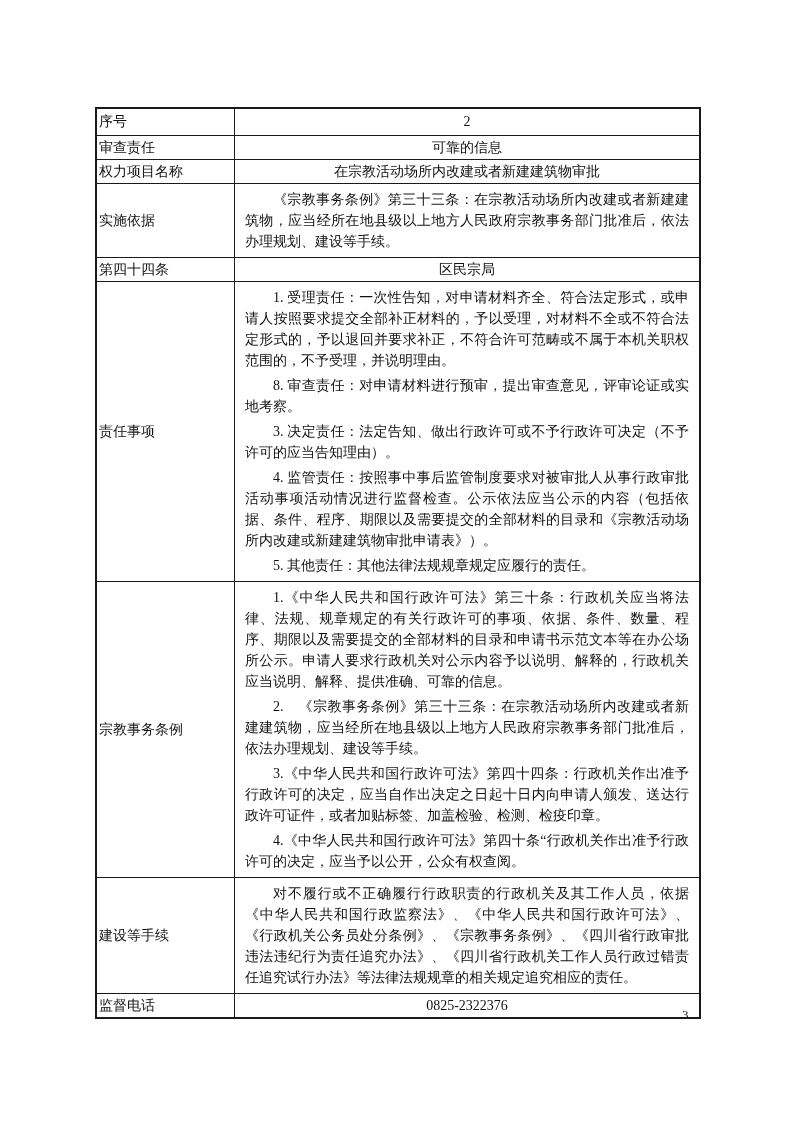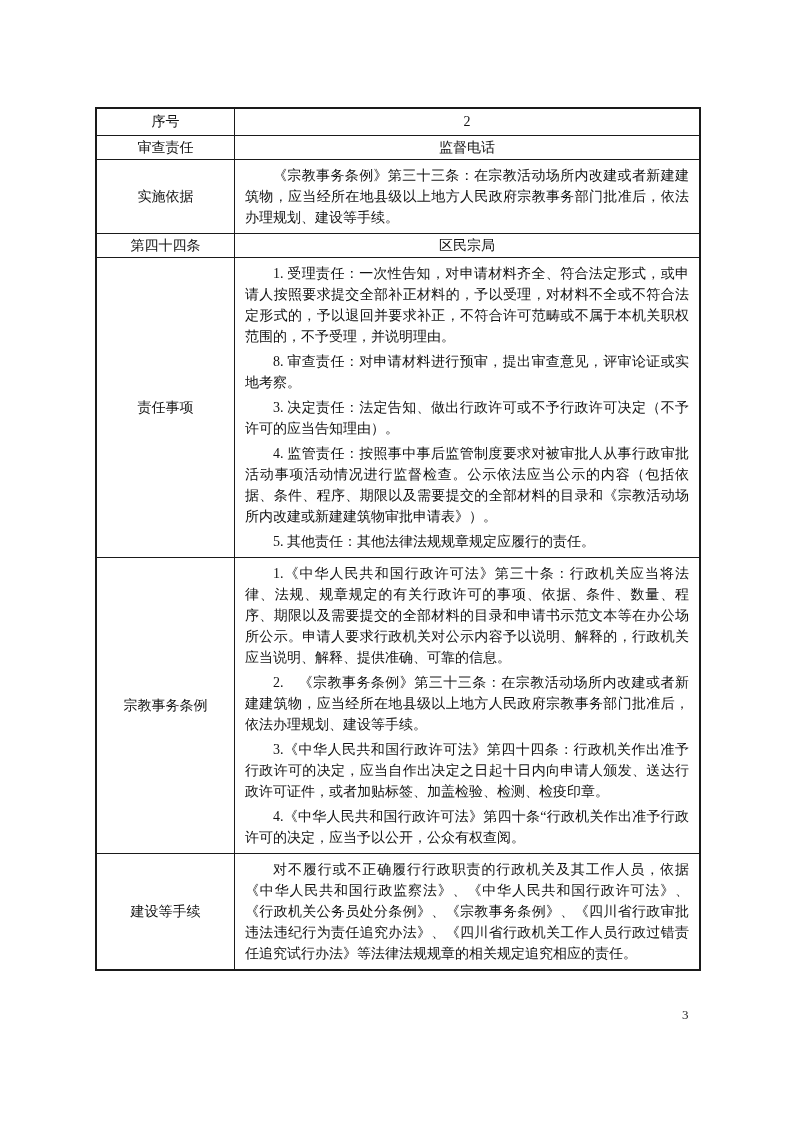--- a/index.html
+++ b/index.html
@@ -28,21 +28,20 @@
   }
   .doc-table td {
     border: 1px solid #1a1a1a;
     vertical-align: middle;
     padding: 1px 6px;
     line-height: 21px;
     word-break: break-all;
   }
   .doc-table td.label {
     width: 133px;
-    text-align: center;
     padding: 1px 2px;
   }
   .doc-table td.center {
     text-align: center;
   }
   .doc-table td.paras {
     text-align: justify;
   }
   .doc-table td.paras p {
     margin: 4px;
@@ -72,21 +71,25 @@
 <div class="page">
 
   <table class="doc-table">
     <tbody>
       <tr class="r-xuhao">
         <td class="label">序号</td>
         <td class="center">2</td>
       </tr>
       <tr class="r-leixing">
         <td class="label">审查责任</td>
-        <td class="center">监督电话</td>
+        <td class="center">可靠的信息</td>
+      </tr>
+      <tr class="r-mingcheng">
+        <td class="label">权力项目名称</td>
+        <td class="center">在宗教活动场所内改建或者新建建筑物审批</td>
       </tr>
       <tr class="r-yiju">
         <td class="label">实施依据</td>
         <td class="paras">
             <p>《宗教事务条例》第三十三条：在宗教活动场所内改建或者新建建筑物，应当经所在地县级以上地方人民政府宗教事务部门批准后，依法办理规划、建设等手续。</p>
           </td>
       </tr>
       <tr class="r-zhuti">
         <td class="label">第四十四条</td>
         <td class="center">区民宗局</td>
@@ -109,18 +112,22 @@
             <p>3.《中华人民共和国行政许可法》第四十四条：行政机关作出准予行政许可的决定，应当自作出决定之日起十日内向申请人颁发、送达行政许可证件，或者加贴标签、加盖检验、检测、检疫印章。</p>
             <p>4.《中华人民共和国行政许可法》第四十条“行政机关作出准予行政许可的决定，应当予以公开，公众有权查阅。</p>
           </td>
       </tr>
       <tr class="r-zhuize">
         <td class="label">建设等手续</td>
         <td class="paras">
             <p>对不履行或不正确履行行政职责的行政机关及其工作人员，依据《中华人民共和国行政监察法》、《中华人民共和国行政许可法》、《行政机关公务员处分条例》、《宗教事务条例》、《四川省行政审批违法违纪行为责任追究办法》、《四川省行政机关工作人员行政过错责任追究试行办法》等法律法规规章的相关规定追究相应的责任。</p>
           </td>
       </tr>
+      <tr class="r-dianhua">
+        <td class="label">监督电话</td>
+        <td class="center">0825-2322376</td>
+      </tr>
     </tbody>
   </table>
 
   <div class="page-number">3</div>
 
 </div>
 
 </body></html>

